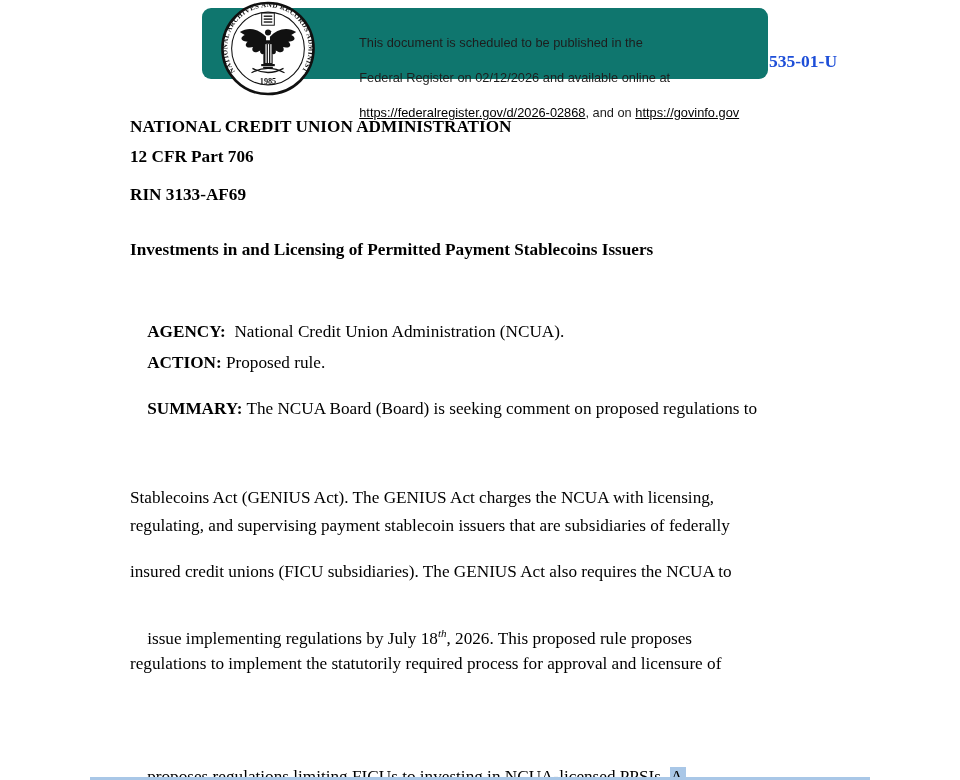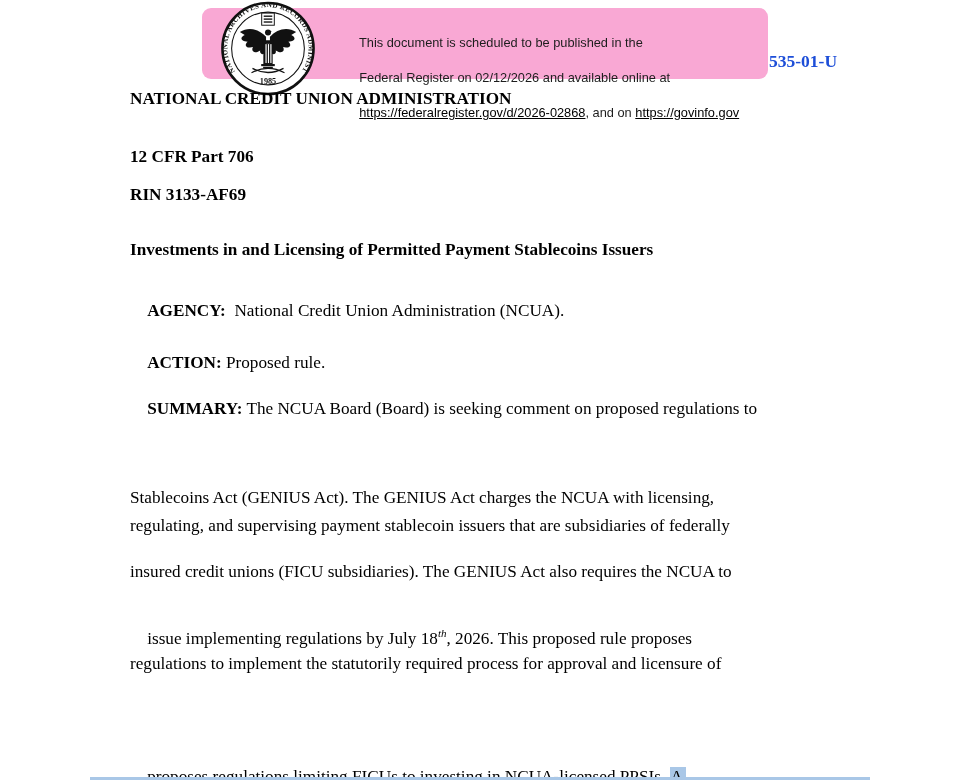--- a/index.html
+++ b/index.html
@@ -3,21 +3,21 @@
 <meta charset="utf-8">
 <style>
   html,body{margin:0;padding:0;}
   body{
     width:960px;height:780px;position:relative;background:#ffffff;
     font-family:"Liberation Serif", serif;overflow:hidden;
   }
   
   .banner{
     position:absolute;left:202px;top:8px;width:566px;height:71px;
-    background:#f9a8d4;border-radius:9px;
+    background:#0f766e;border-radius:9px;
   }
   .banner-text{
     position:absolute;left:143px;top:9px;
     font-family:"Liberation Sans", sans-serif;
     font-size:12.8px;line-height:17.4px;color:#1d1d1d;white-space:pre;
   }
   .blink{font-weight:normal;text-decoration:underline;color:#000;cursor:pointer;}
   
   .seal{position:absolute;left:219px;top:0px;width:98px;height:97px;}
   
@@ -32,21 +32,21 @@
     font-size:17.2px;line-height:21px;color:#000;
   }
   .b{font-weight:bold;}
   .sup{vertical-align:super;font-size:11px;line-height:0;font-style:italic;}
   .sel{background:#a9c7e7;padding:0 3px 0 1px;}
   .bottom-sliver{
     position:absolute;left:90px;top:777px;width:780px;height:3px;
     background:#a9c7e7;
   }
   
-  .t1{top:88px}.t2{top:146px}.t3{top:184px}.t4{top:239px}.t5{top:279px}
+  .t1{top:116px}.t2{top:146px}.t3{top:184px}.t4{top:239px}.t5{top:300px}
   .t6{top:331px}.t7{top:377px}.t8{top:423px}.t9{top:487px}.t10{top:515px}
   .t11{top:561px}.t12{top:607px}.t13{top:653px}.t14{top:699px}.t15{top:745px}
 </style>
 </head>
 <body>
 
 <div class="billing">535-01-U</div>
 
 <div class="banner">
   <div class="banner-text">

